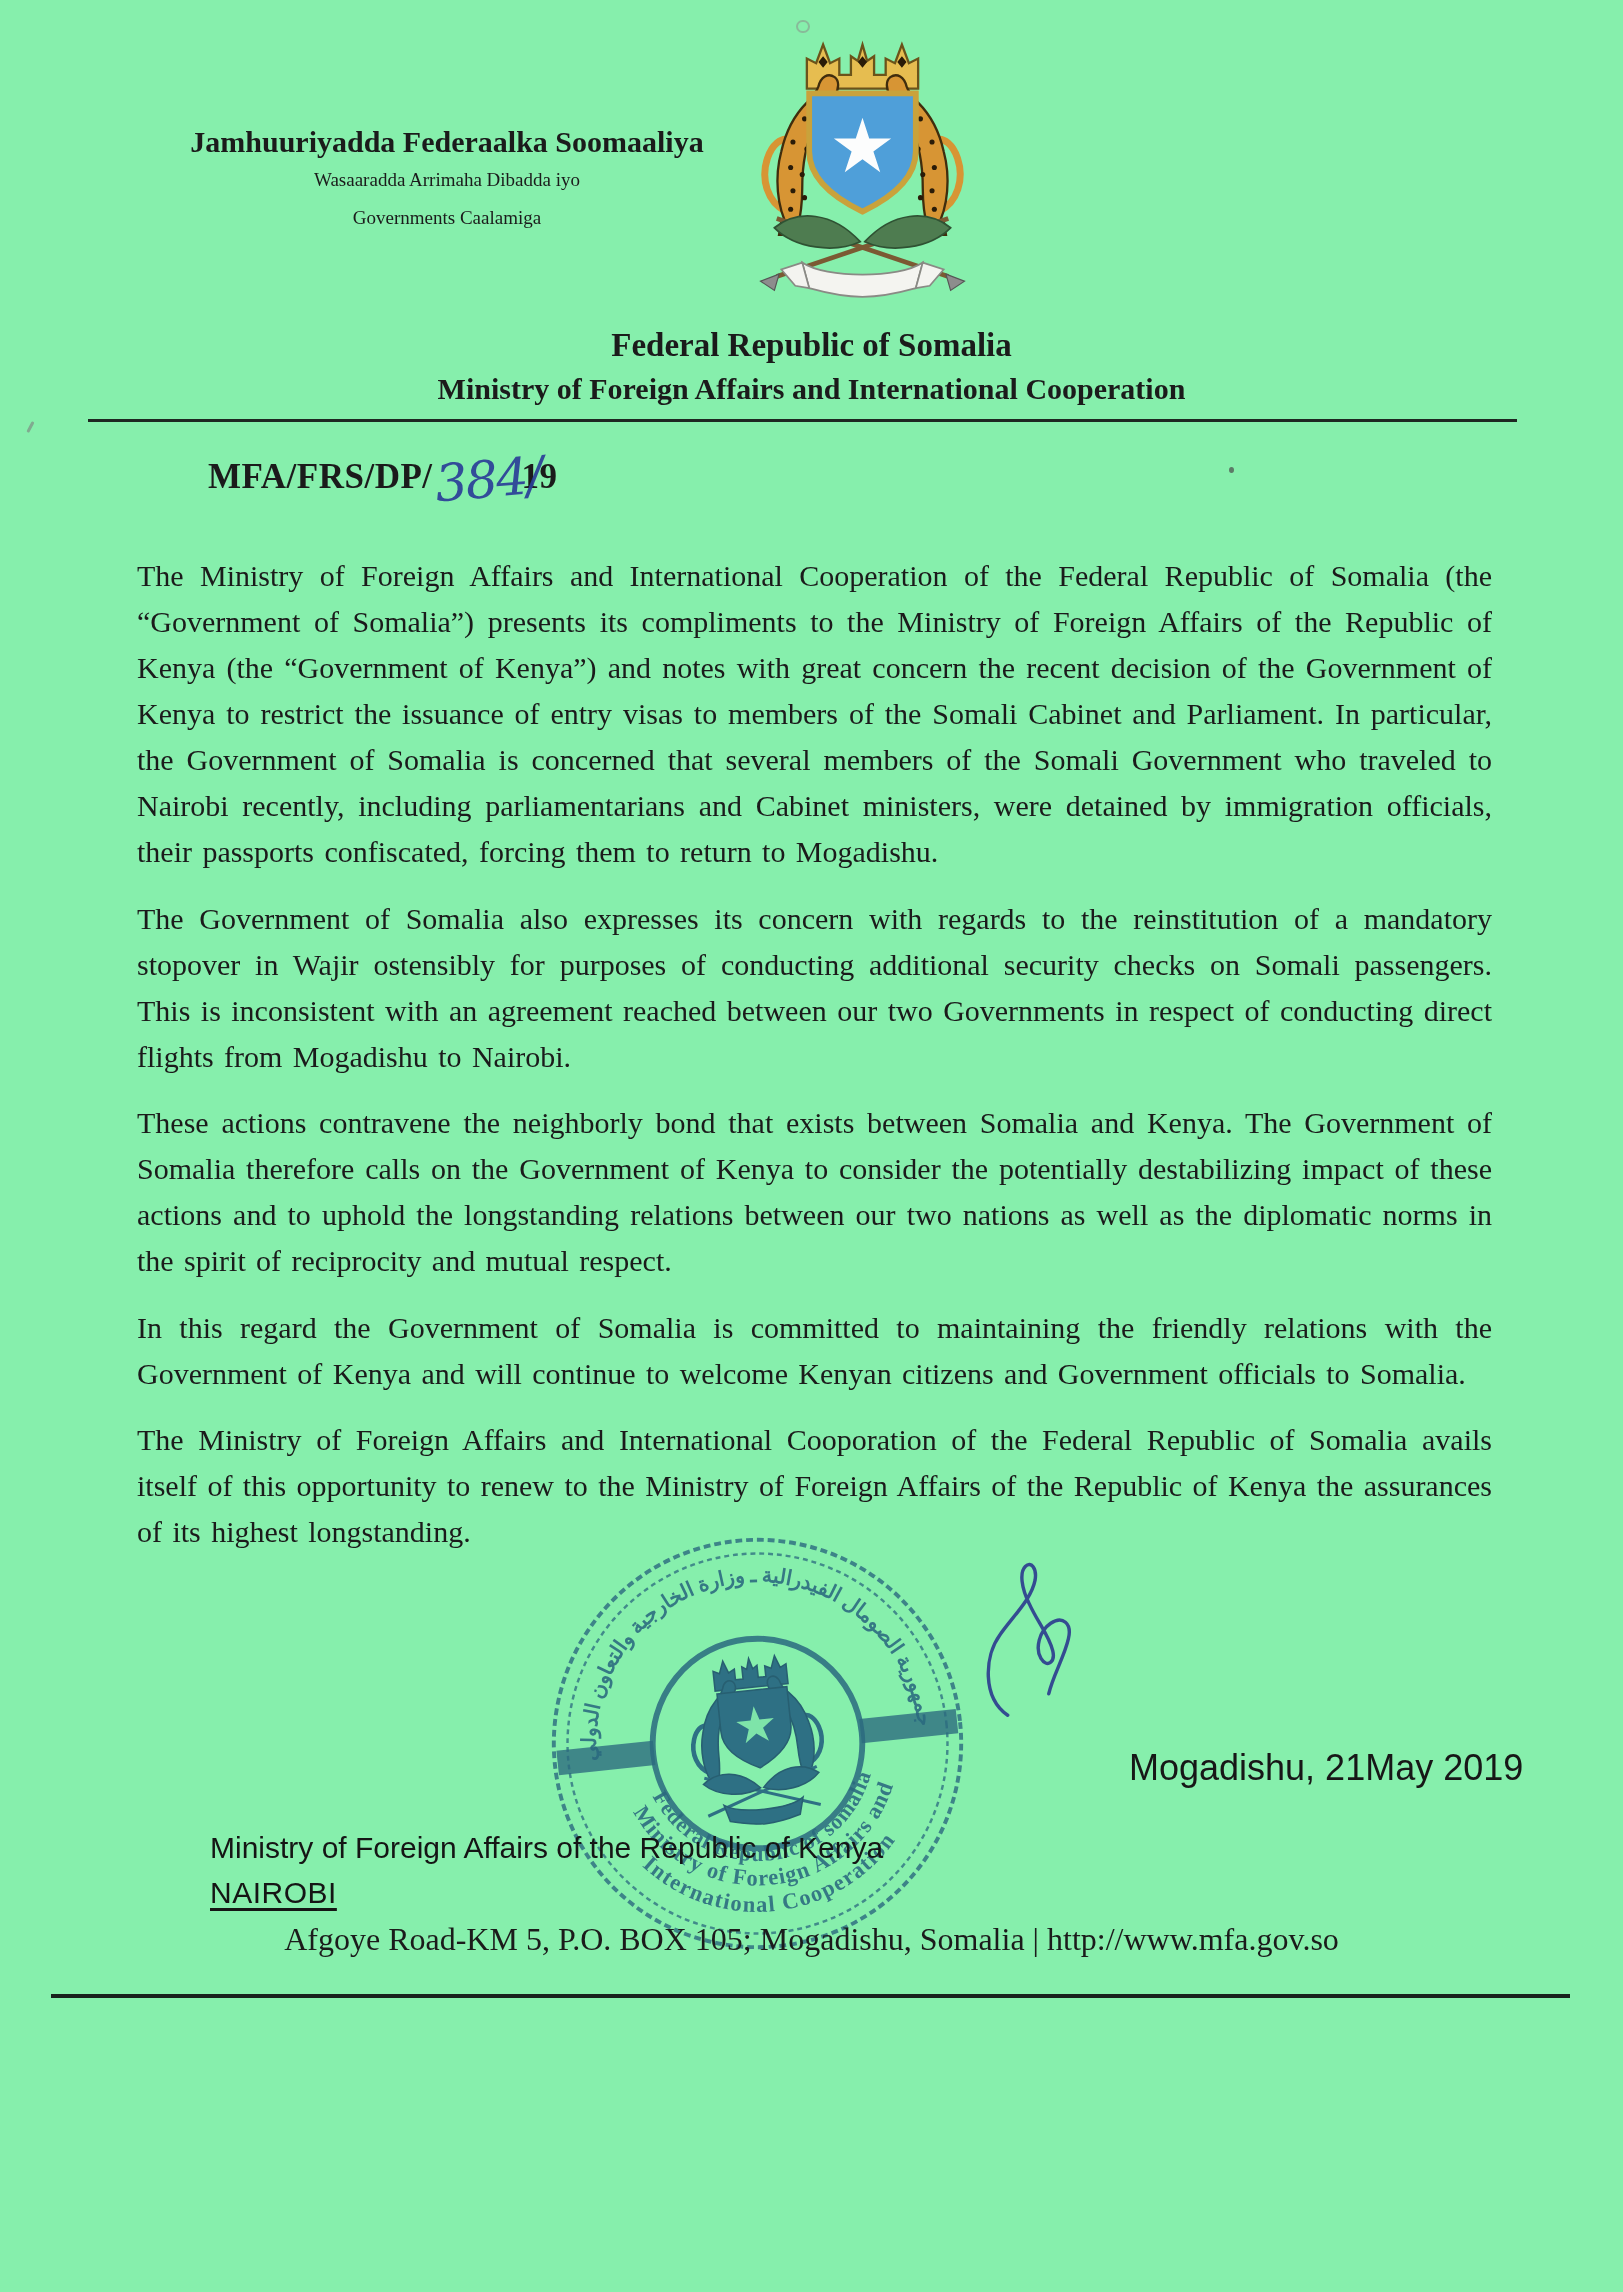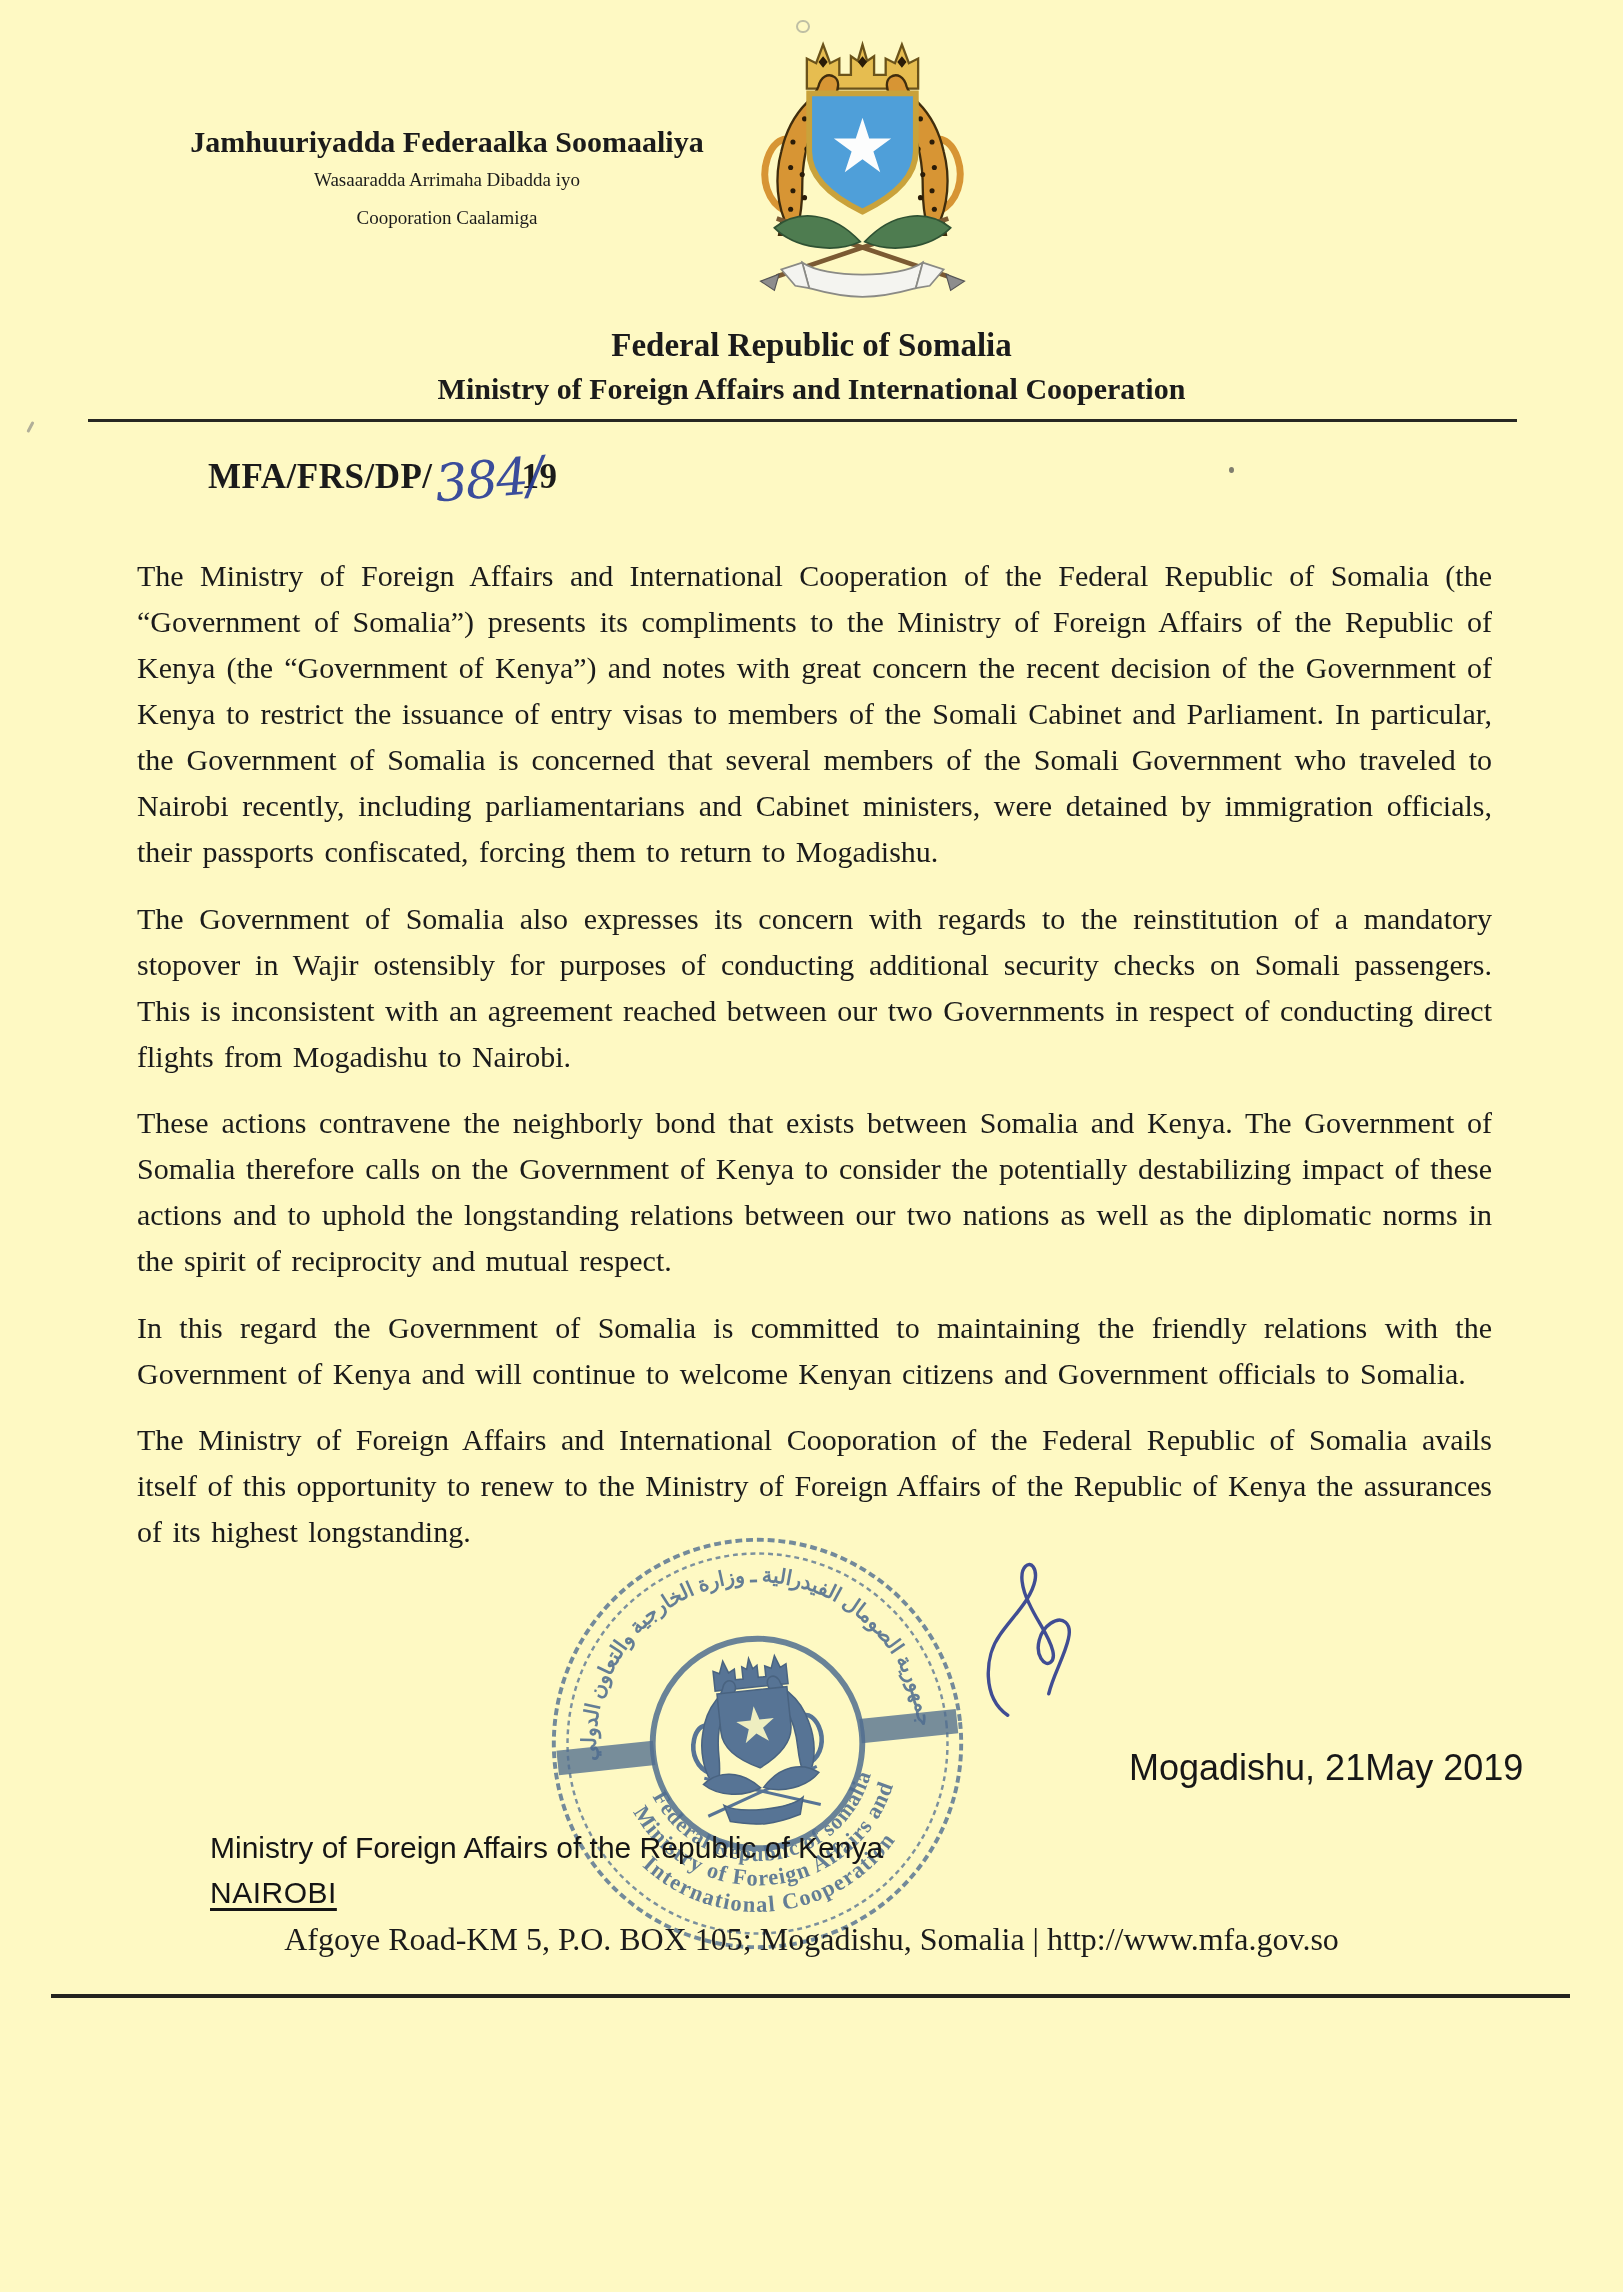--- a/index.html
+++ b/index.html
@@ -1,18 +1,18 @@
 <!DOCTYPE html>
 <html><head>
 <meta charset="utf-8">
 <style>
   html,body { margin:0; padding:0; background:#d9d9d9; }
   .page {
     position:relative; width:1623px; height:2293px; margin:0 auto;
-    background:#fef9c3; overflow:hidden;
+    background:#86efac; overflow:hidden;
     font-family:"Liberation Serif", serif; color:#1b1b1b;
   }
 
   
   .header-left { position:absolute; top:122px; left:145px; width:604px; text-align:center; }
   .header-left .hl1 { font-size:30px; font-weight:bold; line-height:39px; }
   .header-left .hl2 { font-size:19px; line-height:38px; }
 
   .emblem-box { position:absolute; top:33px; left:735px; width:255px; height:276px; }
   .emblem-box svg { width:100%; height:100%; }
@@ -92,21 +92,21 @@
                background:#4a4a4a; border-radius:50%; opacity:.7; }
 </style>
 </head>
 <body>
 
 <div class="page">
 
   <div class="header-left">
     <div class="hl1">Jamhuuriyadda Federaalka Soomaaliya</div>
     <div class="hl2">Wasaaradda Arrimaha Dibadda iyo</div>
-    <div class="hl2">Cooporation Caalamiga</div>
+    <div class="hl2">Governments Caalamiga</div>
   </div>
 
   <div class="emblem-box">
     <svg viewBox="0 0 220 230">
       <g>
         <path class="coa-crown" d="M62,44 L62,18 L70,22 L76,6 L82,22 L90,18 L90,32 L100,32 L100,16 L106,20 L110,6 L114,20 L120,16 L120,32 L130,32 L130,18 L138,22 L144,6 L150,22 L158,18 L158,44 Z"></path>
         <path class="coa-spot" d="M76,16 l4,5 -4,5 -4,-5 Z M110,16 l4,5 -4,5 -4,-5 Z M144,16 l4,5 -4,5 -4,-5 Z"></path>
       </g>
       <g>
         <path class="coa-tail" d="M44,150 C28,142 22,122 28,104 C32,92 40,86 46,88"></path>

